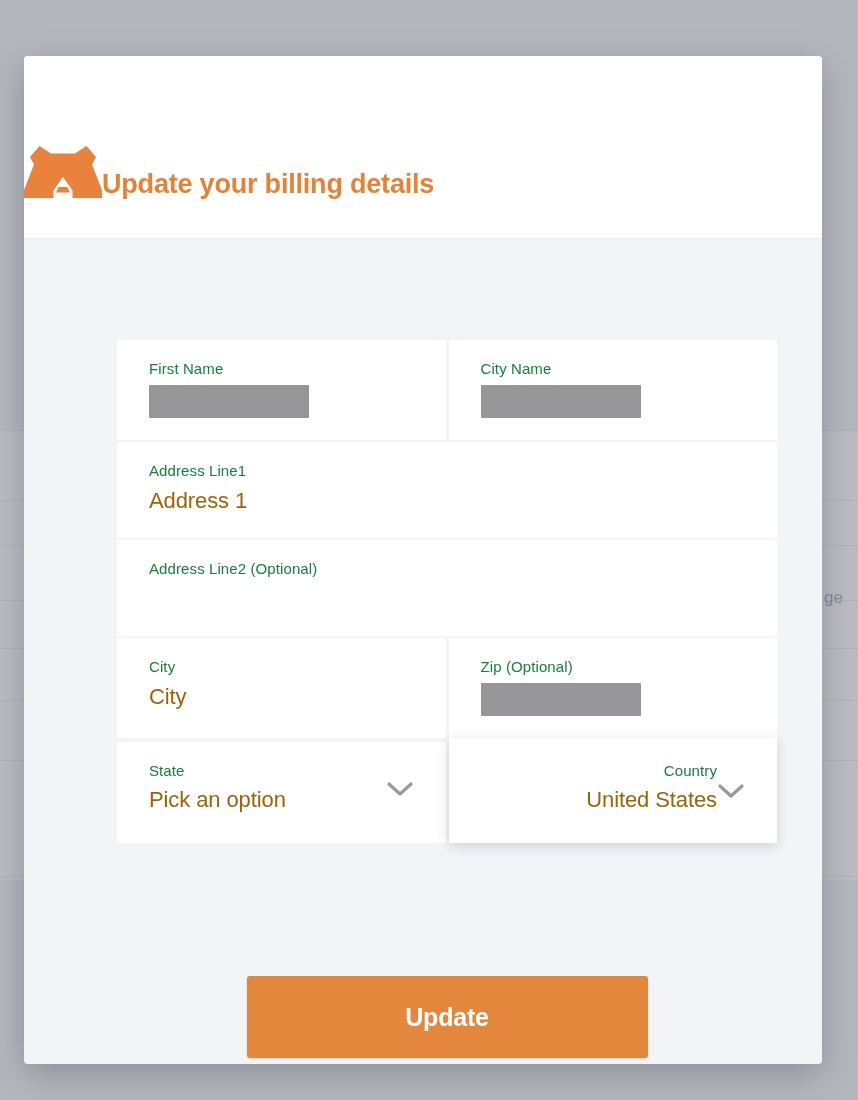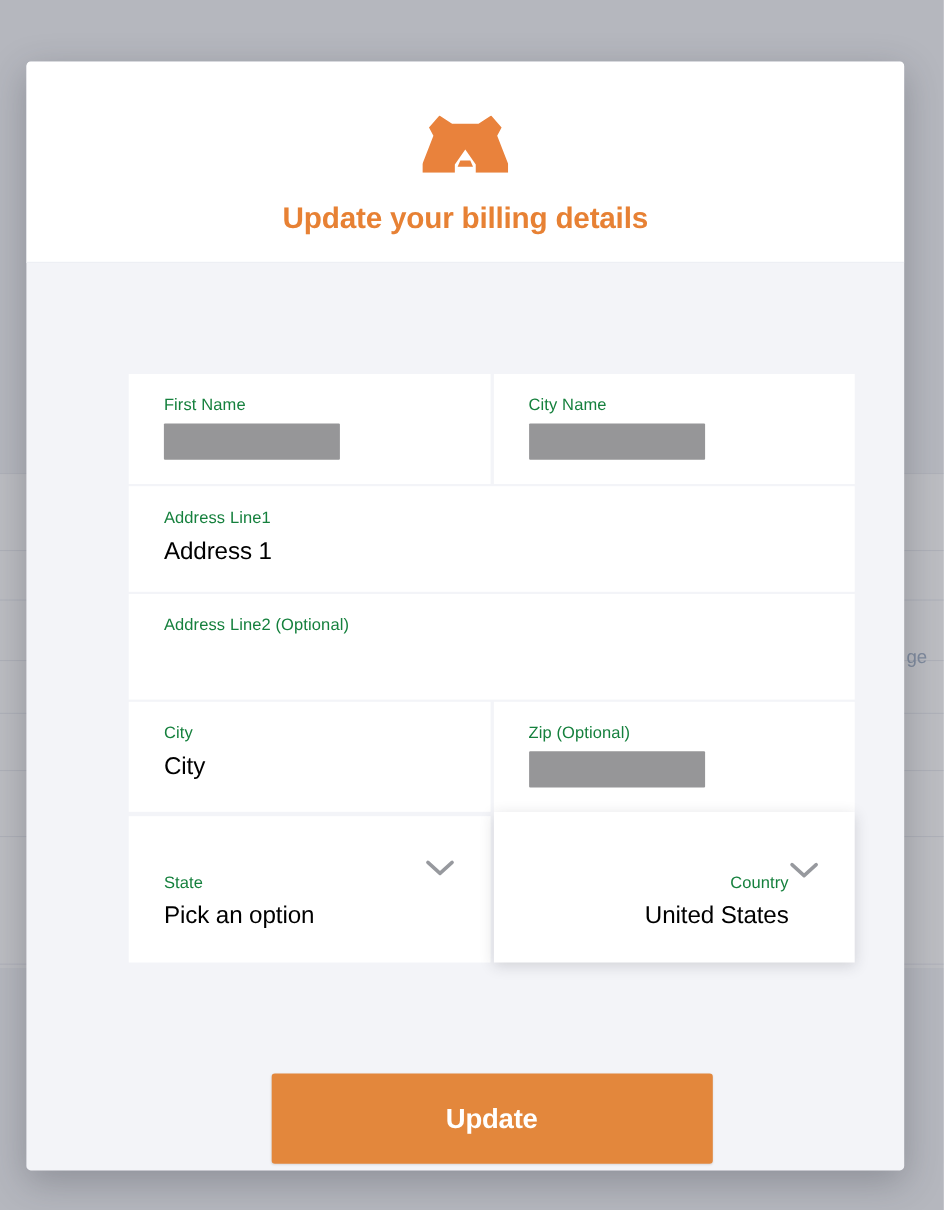--- a/index.html
+++ b/index.html
@@ -49,21 +49,20 @@
     border-radius: 4px;
     box-shadow: 0 10px 34px rgba(40,44,54,0.28);
     overflow: hidden;
   }
 
   #modal-header {
     height: 183px;
     background: #ffffff;
     border-bottom: 1px solid #eceef3;
     display: flex;
-    flex-direction: column;
     align-items: center;
     justify-content: flex-start;
     padding-top: 49px;
   }
 
   #logo {
     width: 78px;
     height: 52px;
     display: block;
   }
@@ -109,21 +108,21 @@
 
   .field-label {
     font-size: 15px;
     color: #15803d;
     line-height: 1.25;
     letter-spacing: 0.1px;
   }
 
   .field-value {
     font-size: 22px;
-    color: #000000;
+    color: #a16207;
     margin-top: 6px;
     line-height: 1.3;
     letter-spacing: -0.1px;
   }
 
   .field-value.masked {
     display: inline-block;
     background: #969698;
     height: 33px;
     border-radius: 1px;
@@ -134,21 +133,21 @@
   .mask-w-zip   { width: 160px; }
 
   
   .select-row { margin-top: 4px; }
 
   .field-card.select {
     display: flex;
     align-items: flex-start;
     justify-content: space-between;
   }
-  .field-card.select .texts { flex: 1 1 auto; margin-top: 32px; }
+  .field-card.select .texts { flex: 1 1 auto; }
 
   .chevron {
     flex: 0 0 auto;
     margin-top: 18px;
     color: #97999e;
   }
   .chevron svg { display: block; }
 
   
   .field-card.elevated {

